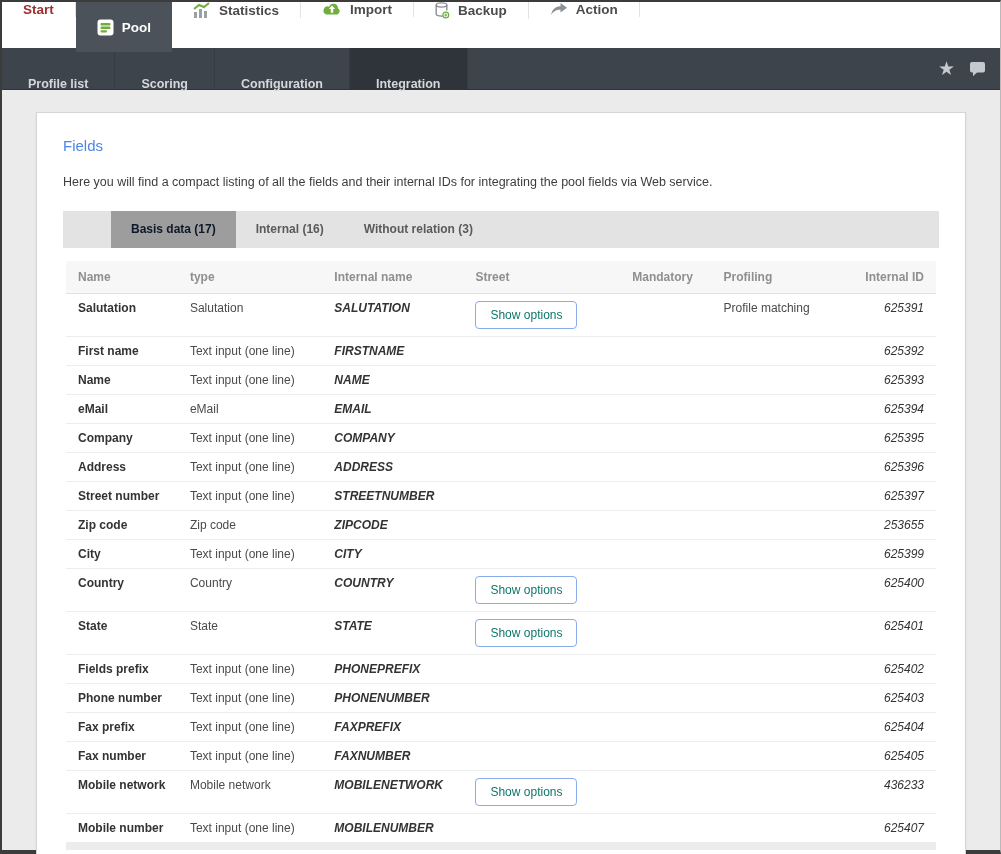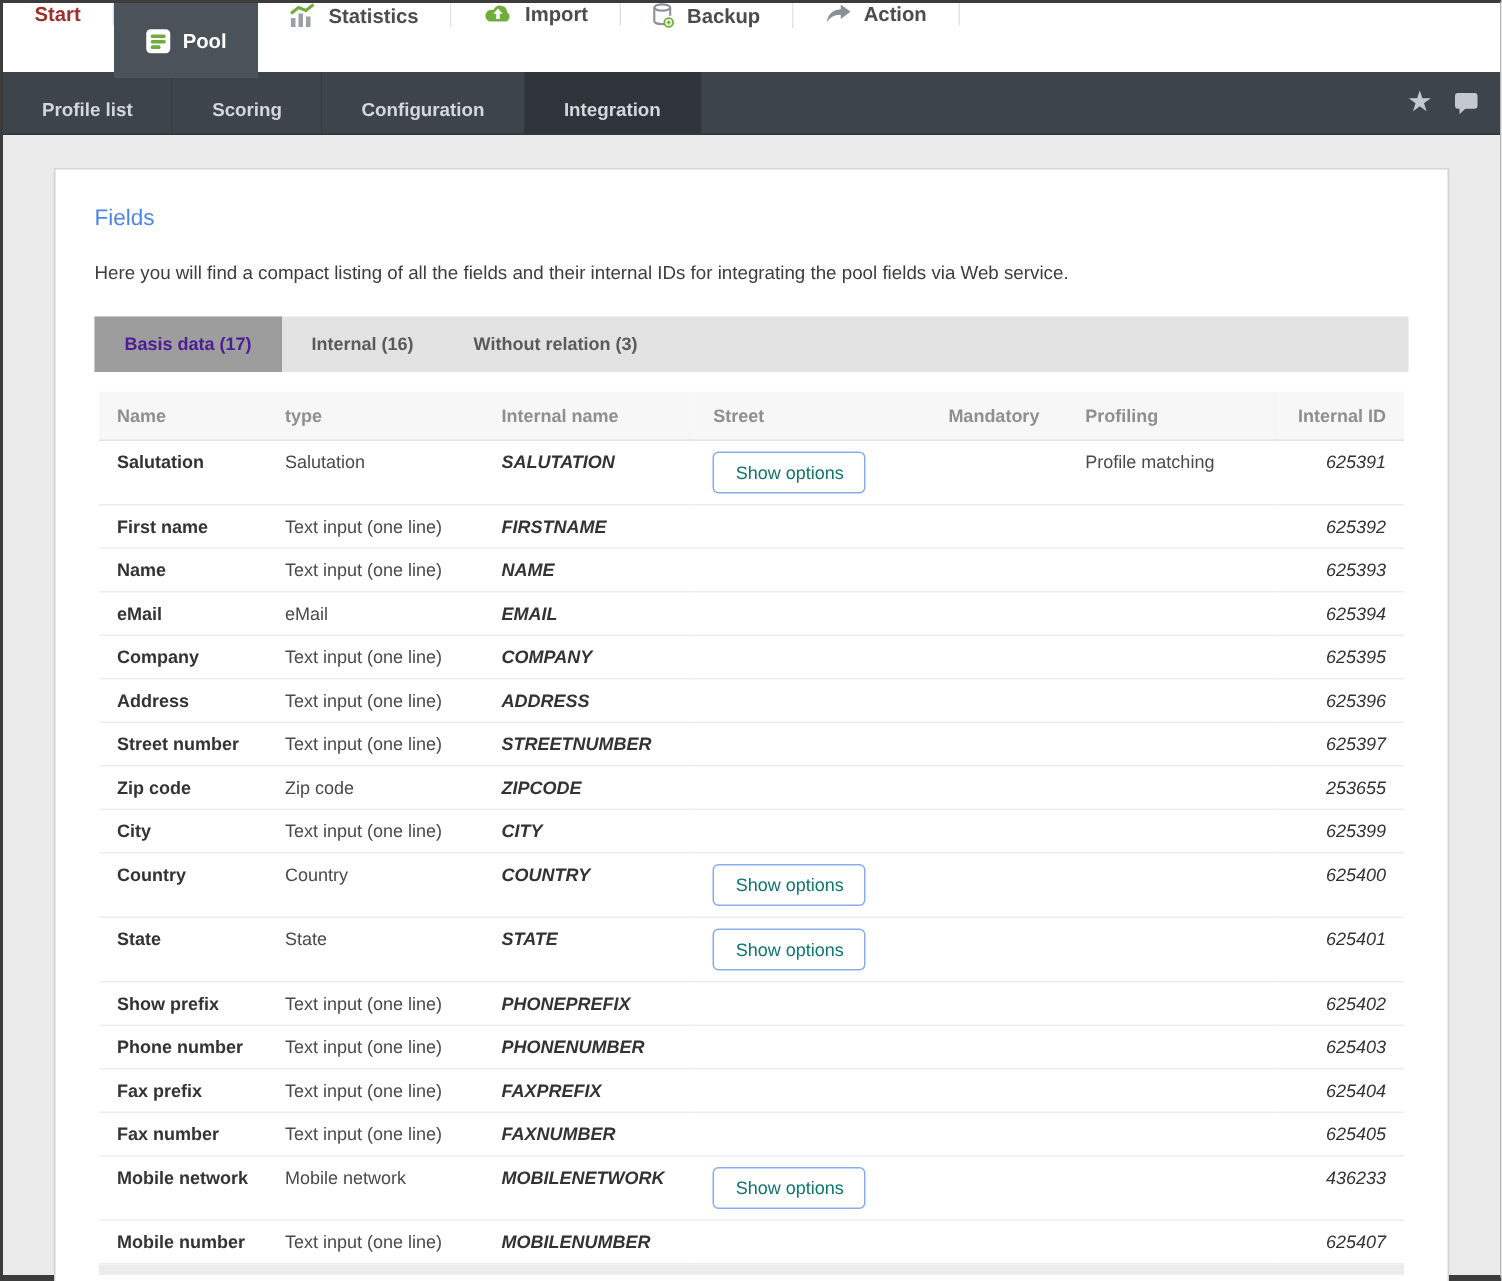--- a/index.html
+++ b/index.html
@@ -38,21 +38,21 @@
   .top-tab .icon { display: inline-flex; align-items: center; }
 
   
   .sub-nav {
     height: 42px; background: #3e444b;
     display: flex; align-items: stretch; flex-shrink: 0;
     border-bottom: 1px solid #30353b;
     position: relative; z-index: 2;
   }
   .sub-tab {
-    padding: 4px 26px; line-height: 42px;
+    padding: 15px 26px; line-height: 42px;
     font-size: 12.5px; font-weight: bold; color: #d4d8dc;
     border-right: 1px solid #363c43; cursor: pointer;
   }
   .sub-tab.active { background: #2f343a; }
   .sub-nav-icons {
     margin-left: auto; display: flex; align-items: center; gap: 14px;
     padding-right: 14px;
   }
   .star-glyph { color: #c3c9cf; font-size: 19px; line-height: 1; cursor: pointer; }
   .bubble { cursor: pointer; display: inline-flex; }
@@ -66,21 +66,21 @@
   }
   .page-title { color: #4c86e8; font-size: 15px; font-weight: normal; margin: 8px 0 0; }
   .page-desc { font-size: 12.5px; color: #3d3d3d; margin: 21px 0 22px; }
 
   
   .tab-strip { display: flex; background: #e3e3e3; height: 37px; }
   .data-tab {
     padding: 0 20px; line-height: 37px; font-size: 12px;
     font-weight: bold; color: #5a5a5a; cursor: pointer; white-space: nowrap;
   }
-  .data-tab.active { background: #9d9d9d; color: #4c1d95; }
+  .data-tab.active { background: #9d9d9d; color: #0f172a; margin-left: 48px; }
 
   
   .table-wrap { margin: 13px 3px 0; border-bottom: 7px solid #ececec; }
   table { width: 100%; border-collapse: collapse; font-size: 12px; }
   thead th {
     background: #f7f7f7; color: #8f8f8f; font-weight: bold; text-align: left;
     padding: 9px 12px; border-bottom: 1px solid #e2e2e2; white-space: nowrap;
   }
   thead th.num { text-align: right; }
   tbody td {
@@ -346,21 +346,21 @@
     <td class="c-internal">STATE</td>
     <td>
       <button class="show-options-btn">Show options</button>
     </td>
     <td></td>
     <td></td>
     <td class="c-id">625401</td>
   </tr>
 
   <tr>
-    <td class="c-name">Show prefix</td>
+    <td class="c-name">Fields prefix</td>
     <td>Text input (one line)</td>
     <td class="c-internal">PHONEPREFIX</td>
     <td>
       
     </td>
     <td></td>
     <td></td>
     <td class="c-id">625402</td>
   </tr>
 

